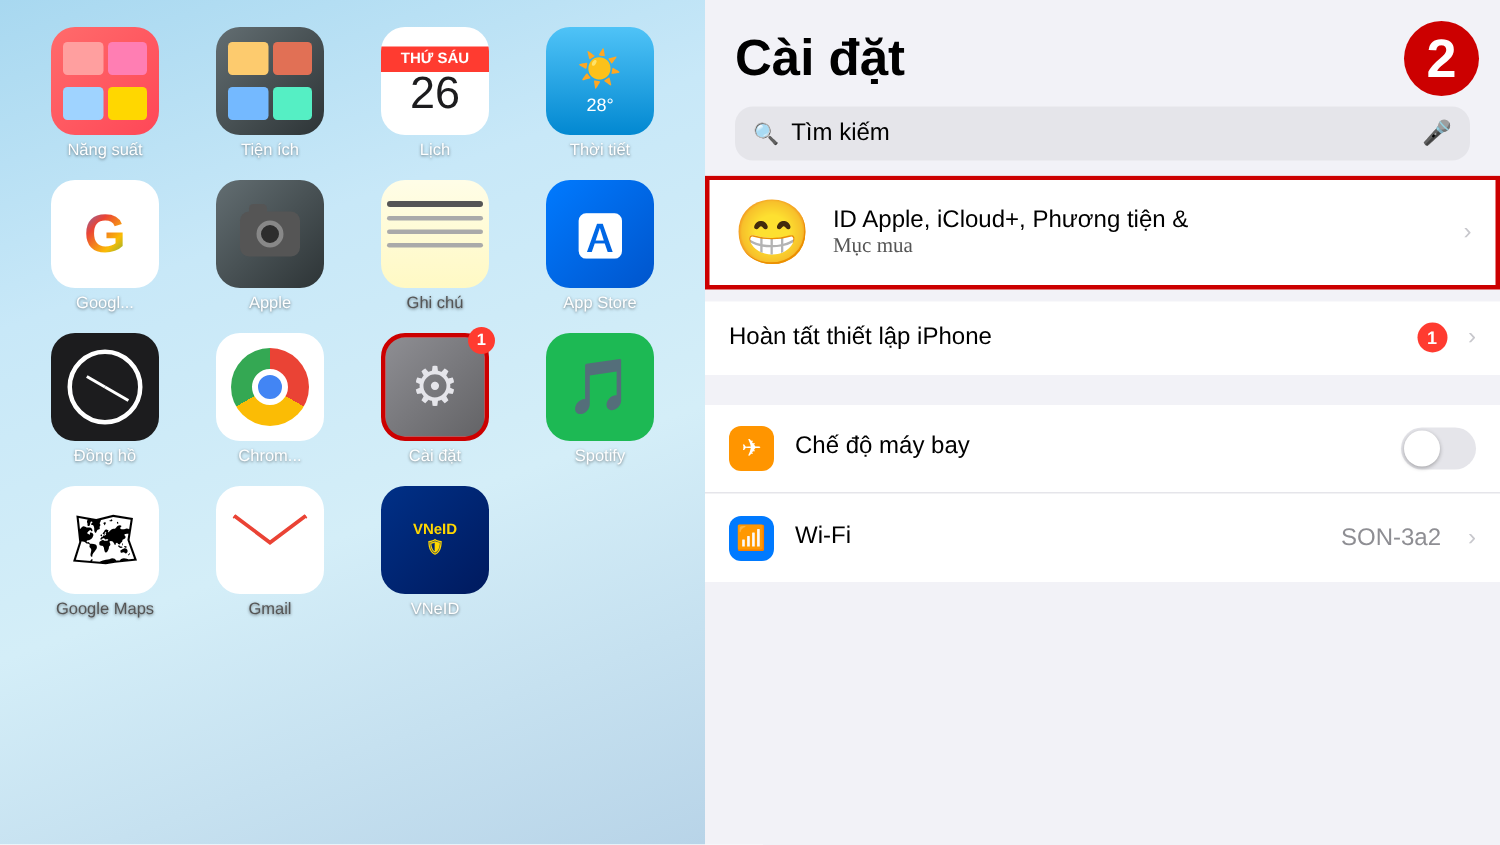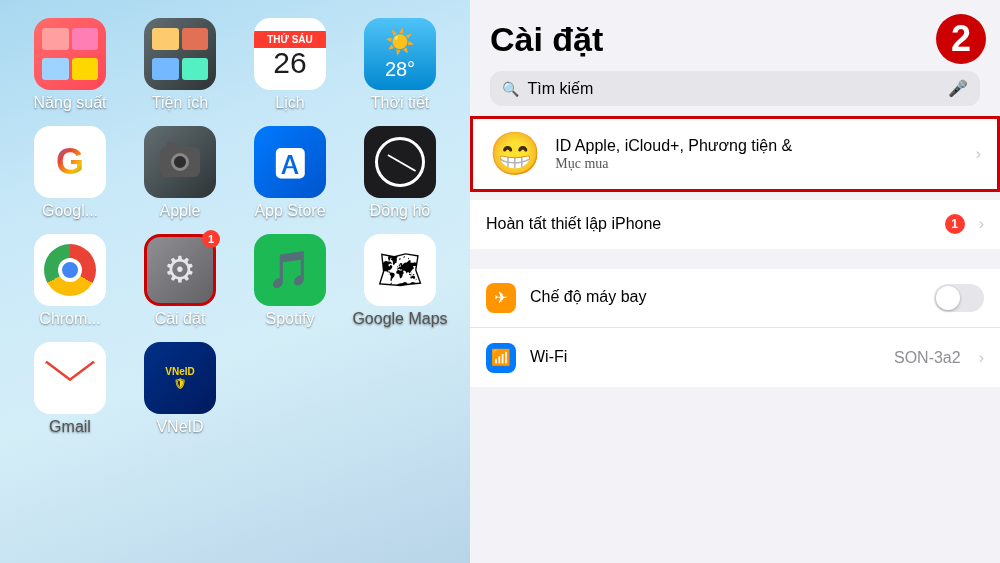--- a/index.html
+++ b/index.html
@@ -41,21 +41,21 @@
       border-radius: 16px;
       display: flex;
       align-items: center;
       justify-content: center;
       font-size: 28px;
       position: relative;
       overflow: hidden;
     }
 
     .app-label {
-      font-size: 16px;
+      font-size: 11px;
       color: white;
       text-align: center;
       text-shadow: 0 1px 2px rgba(0,0,0,0.5);
       font-weight: 500;
     }
 
     
     .icon-nangSuat {
       background: linear-gradient(135deg, #ff6b6b, #ff4757);
       display: grid;
@@ -102,21 +102,21 @@
       color: #1c1c1e;
       line-height: 1;
     }
 
     .icon-thoiTiet {
       background: linear-gradient(180deg, #4fc3f7, #0288d1);
       flex-direction: column;
       gap: 2px;
     }
     .icon-thoiTiet .tt-top { font-size: 24px; }
-    .icon-thoiTiet .tt-temp { font-size: 20px; color: white; font-weight: 300; }
+    .icon-thoiTiet .tt-temp { font-size: 12px; color: white; font-weight: 300; }
 
     .icon-anh {
       background: white;
       display: flex;
       align-items: center;
       justify-content: center;
     }
 
     .icon-googl {
       background: white;
@@ -518,20 +518,29 @@
     <div class="app-item">
       <div class="app-icon icon-camera">
         <div class="camera-body">
           <div class="camera-bump"></div>
           <div class="camera-lens"></div>
         </div>
       </div>
       <span class="app-label">Apple</span>
     </div>
 
+    <div class="app-item">
+      <div class="app-icon icon-ghiChu">
+        <div class="note-line"></div>
+        <div class="note-line" style="background:#aaa; margin-top:4px;"></div>
+        <div class="note-line" style="background:#aaa; margin-top:4px;"></div>
+        <div class="note-line" style="background:#aaa; margin-top:4px;"></div>
+      </div>
+      <span class="app-label" style="color:#555;">Ghi chú</span>
+    </div>
 
     <div class="app-item">
       <div class="app-icon icon-appStore">
         <span style="font-size:36px; color:white;">🅰</span>
       </div>
       <span class="app-label">App Store</span>
     </div>
 
     <div class="app-item">
       <div class="app-icon icon-dongHo">

